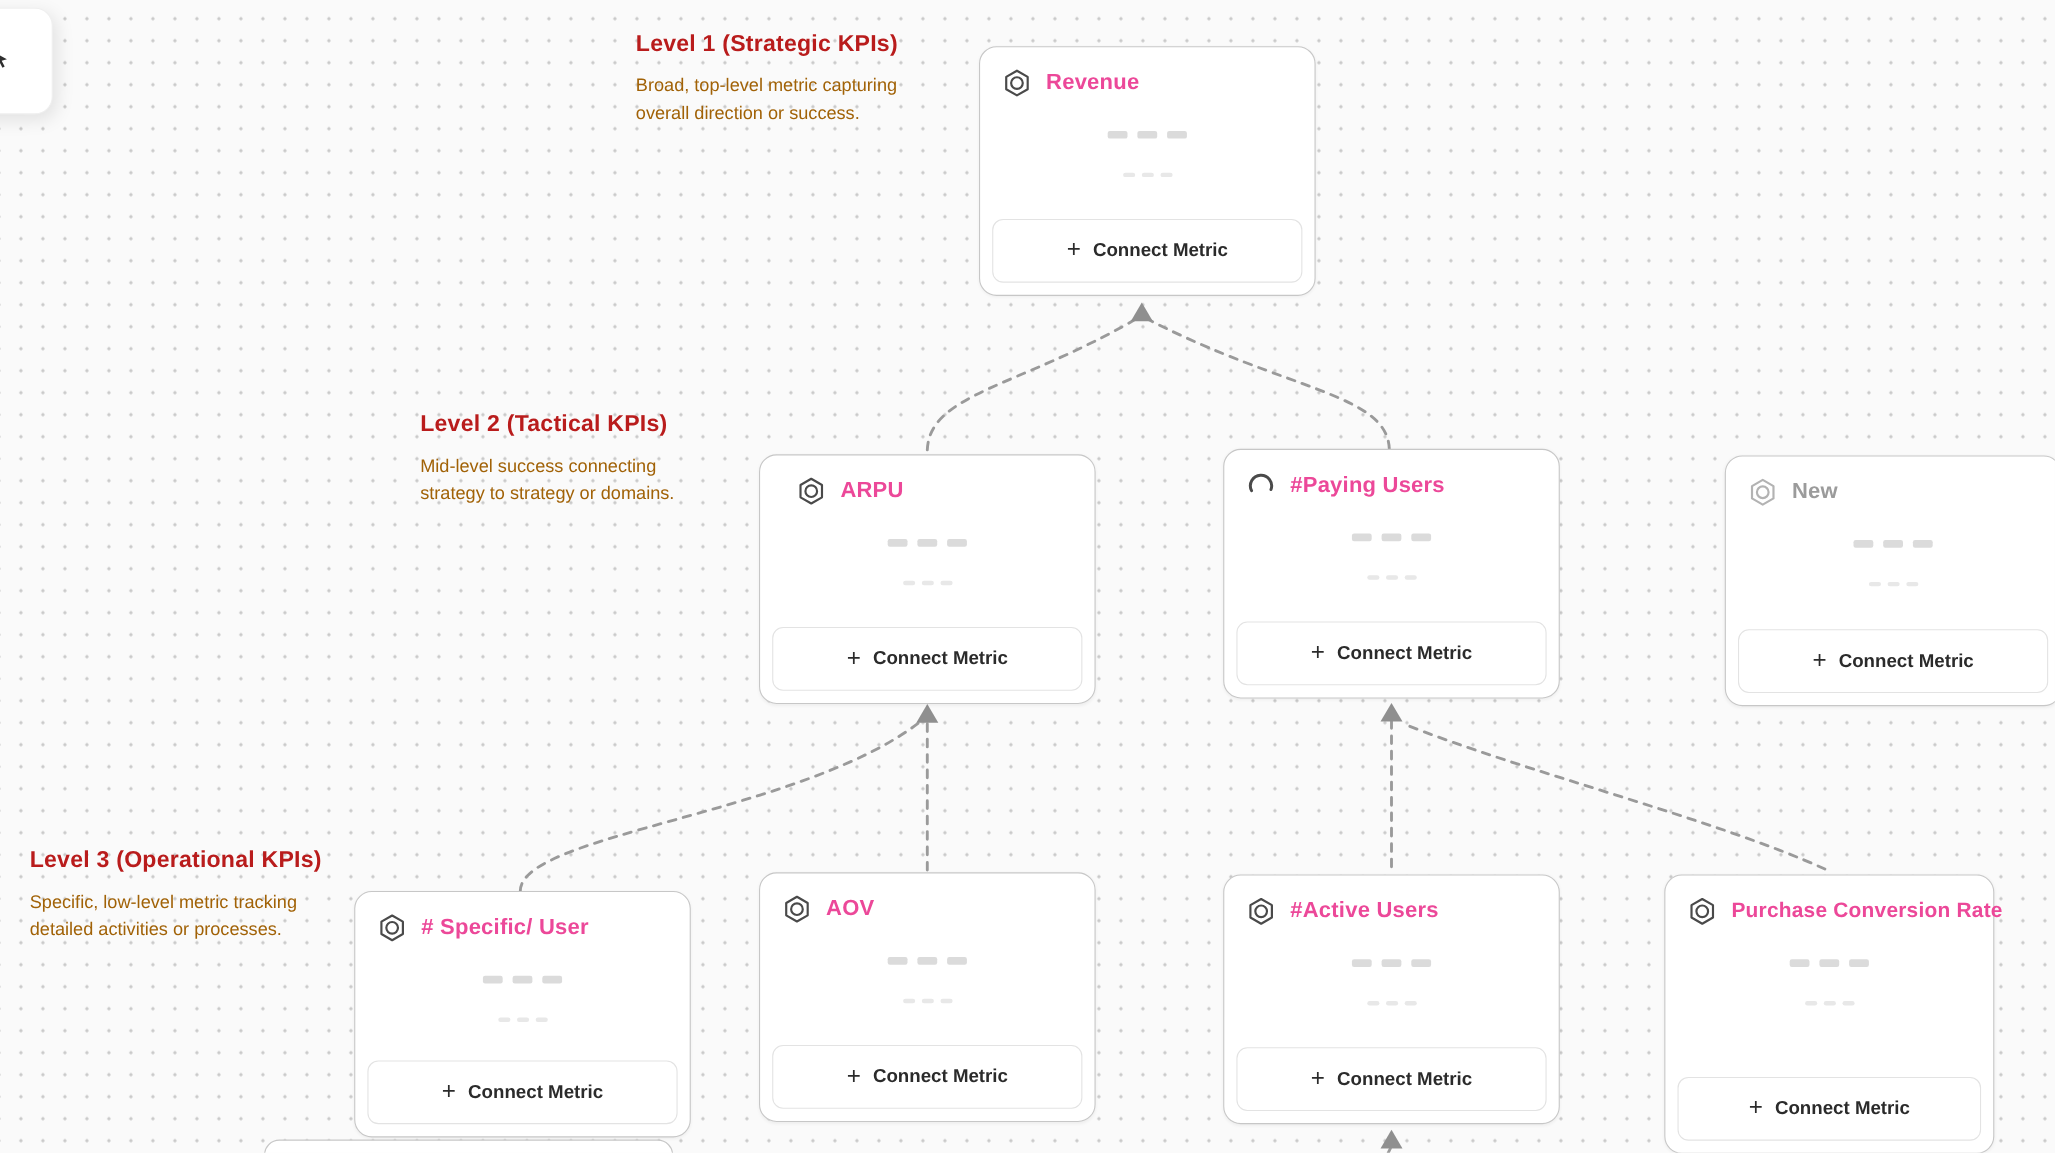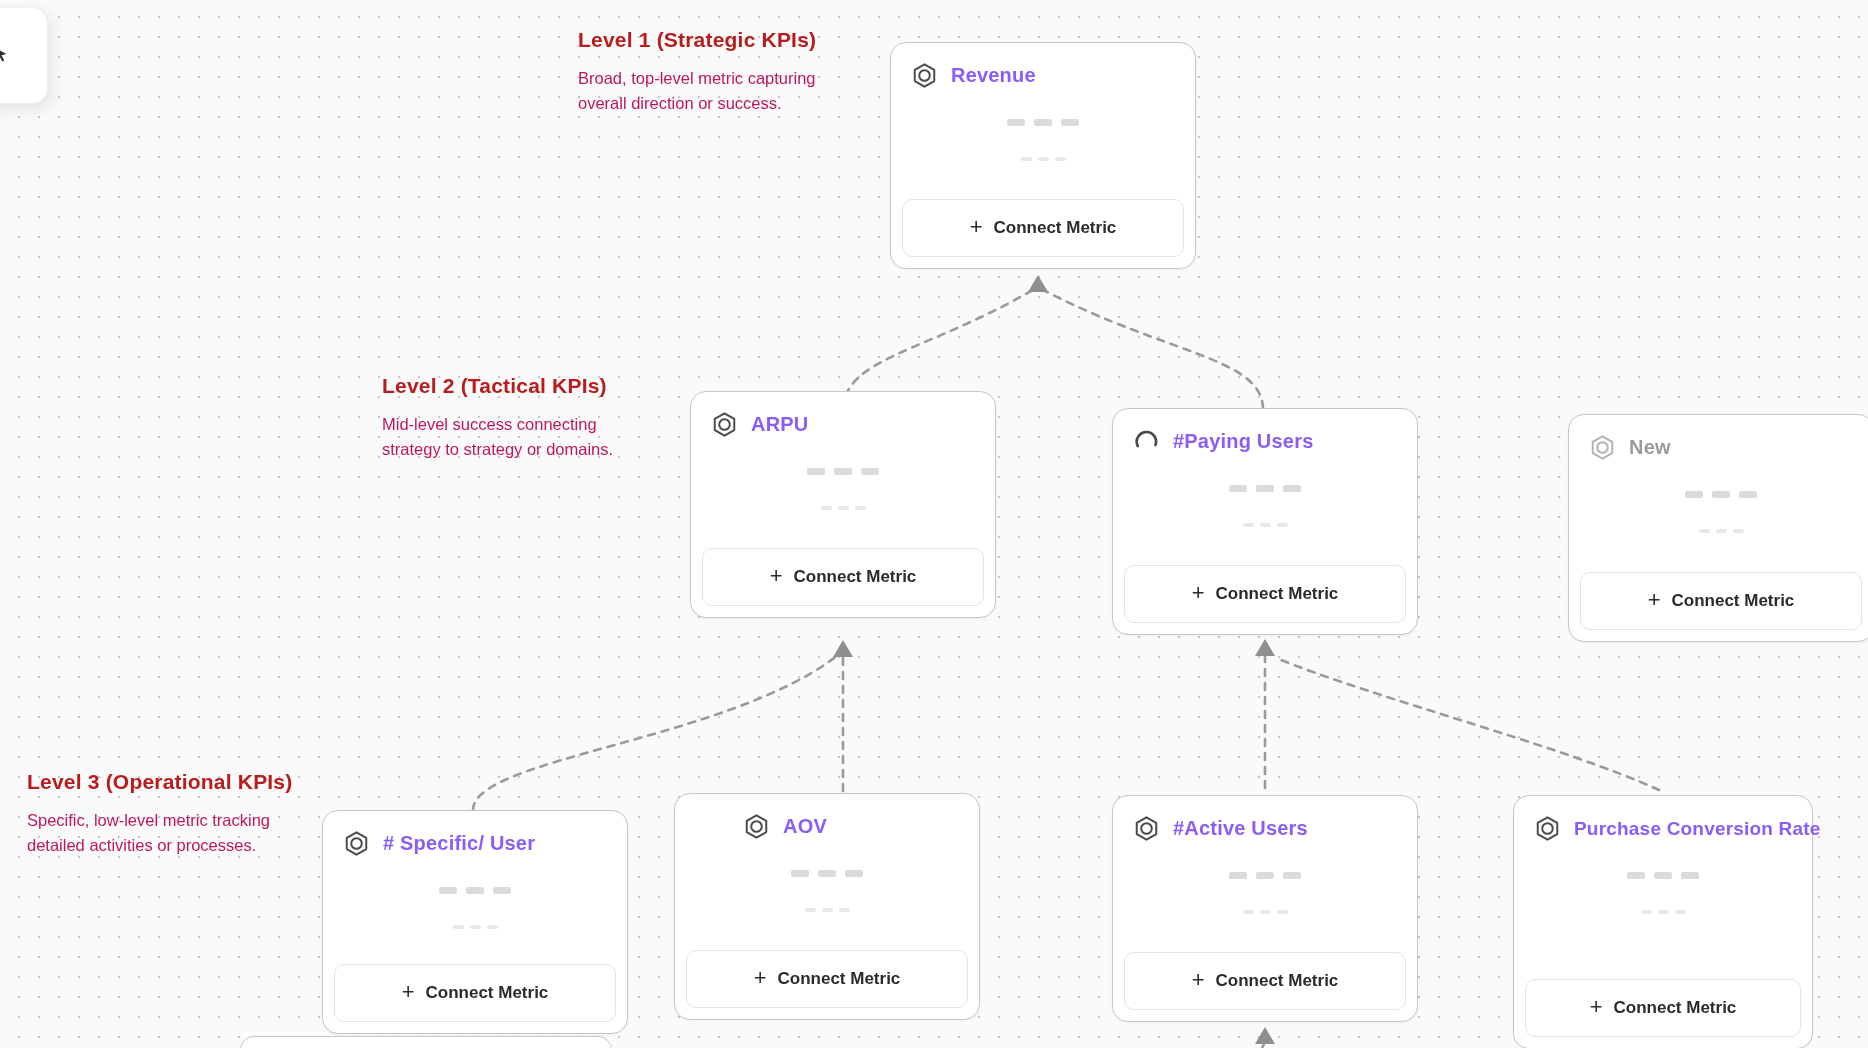--- a/index.html
+++ b/index.html
@@ -16,43 +16,43 @@
   
   #edges{position:absolute;left:0;top:0;z-index:1;pointer-events:none;}
   .edge{fill:none;stroke:#9a9a9a;stroke-width:2.6;stroke-dasharray:7 7;stroke-linecap:round;}
   .arrowhead{fill:#8f8f8f;stroke:none;}
   
   .level-label{position:absolute;z-index:2;}
   #level-1{left:578px;top:28px;}
   #level-2{left:382px;top:374px;}
   #level-3{left:27px;top:770px;}
   .level-title{font-size:21px;font-weight:700;color:#b91c1c;letter-spacing:.2px;}
-  .level-desc{margin-top:14px;font-size:16.5px;line-height:25px;color:#be185d;}
+  .level-desc{margin-top:14px;font-size:16.5px;line-height:25px;color:#a16207;}
   
   .card{
     position:absolute;z-index:3;
     width:306px;height:227px;
     background:#fff;
     border:1.5px solid #c7c7c7;
     border-radius:16px;
     box-shadow:0 1px 3px rgba(0,0,0,.05);
     box-sizing:border-box;
   }
   #card-revenue{left:890px;top:42px;}
-  #card-arpu{left:690px;top:391px;}
+  #card-arpu{left:690px;top:413px;padding-left:13px;}
   #card-paying-users{left:1112px;top:408px;}
   #card-new{left:1520px;top:414px;height:228px;margin-left:48px;}
   #card-purchases{left:322px;top:810px;height:224px;}
-  #card-aov{left:674px;top:793px;padding-left:48px;}
+  #card-aov{left:690px;top:793px;}
   #card-active-users{left:1112px;top:795px;}
   #card-pcr{left:1513px;top:795px;width:300px;height:254px;}
   .card-header{display:flex;align-items:center;gap:13px;padding:19px 18px 0 20px;}
   .card-icon{flex:0 0 auto;width:27px;height:27px;}
   .card-icon svg{display:block;}
-  .card-title{font-size:20px;font-weight:700;color:#8b5cf6;letter-spacing:.2px;white-space:nowrap;}
+  .card-title{font-size:20px;font-weight:700;color:#ec4899;letter-spacing:.2px;white-space:nowrap;}
   .card.muted .card-title{color:#9b9b9b;}
   .icon-stroke{stroke:#4a4a4a;}
   .card.muted .icon-stroke{stroke:#b3b3b3;}
   
   .sk-row{position:absolute;left:0;right:0;display:flex;justify-content:center;}
   .sk-row1{top:76px;gap:9px;}
   .sk-row2{top:114px;gap:6px;}
   .sk-bar{width:18px;height:7px;border-radius:2px;background:#dbdbdb;}
   .sk-dash{width:11px;height:3.5px;border-radius:2px;background:#e8e8e8;}
   

